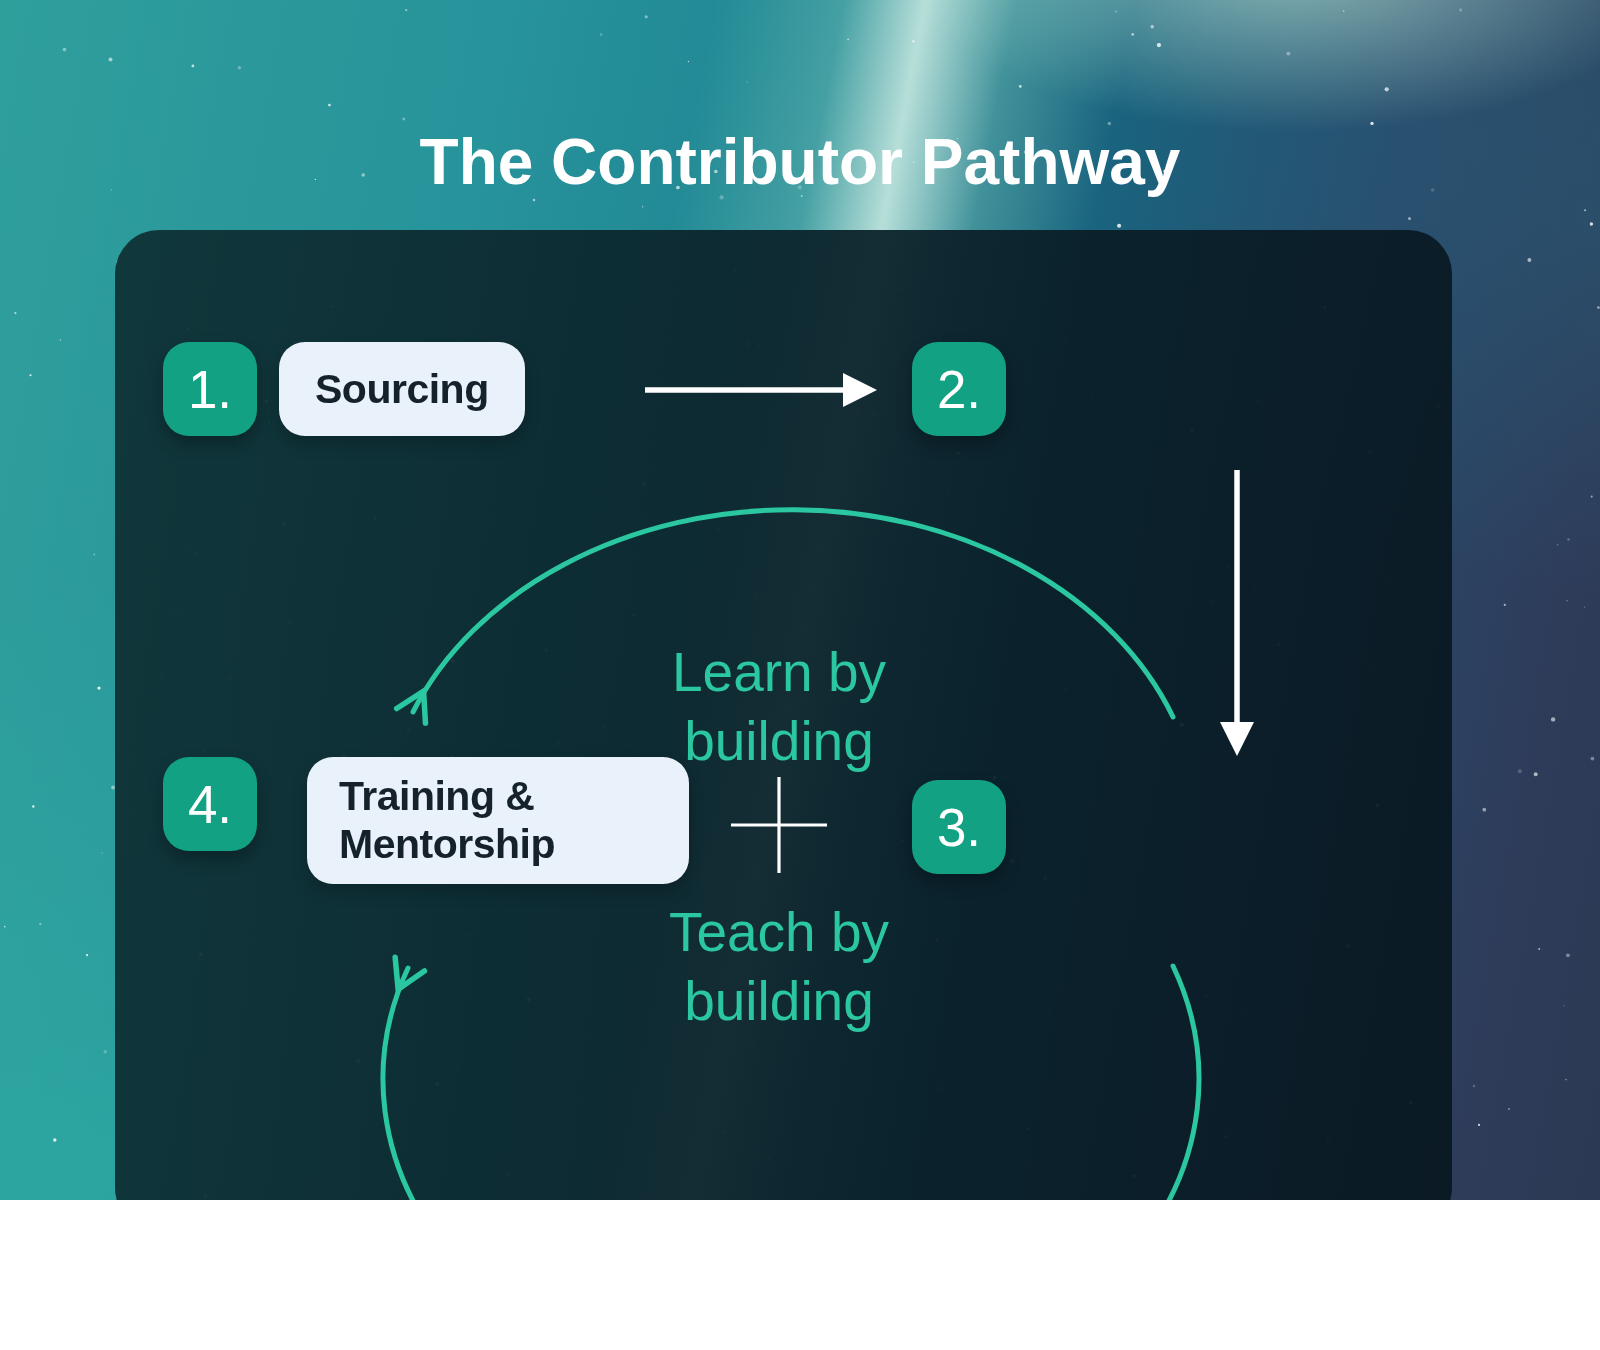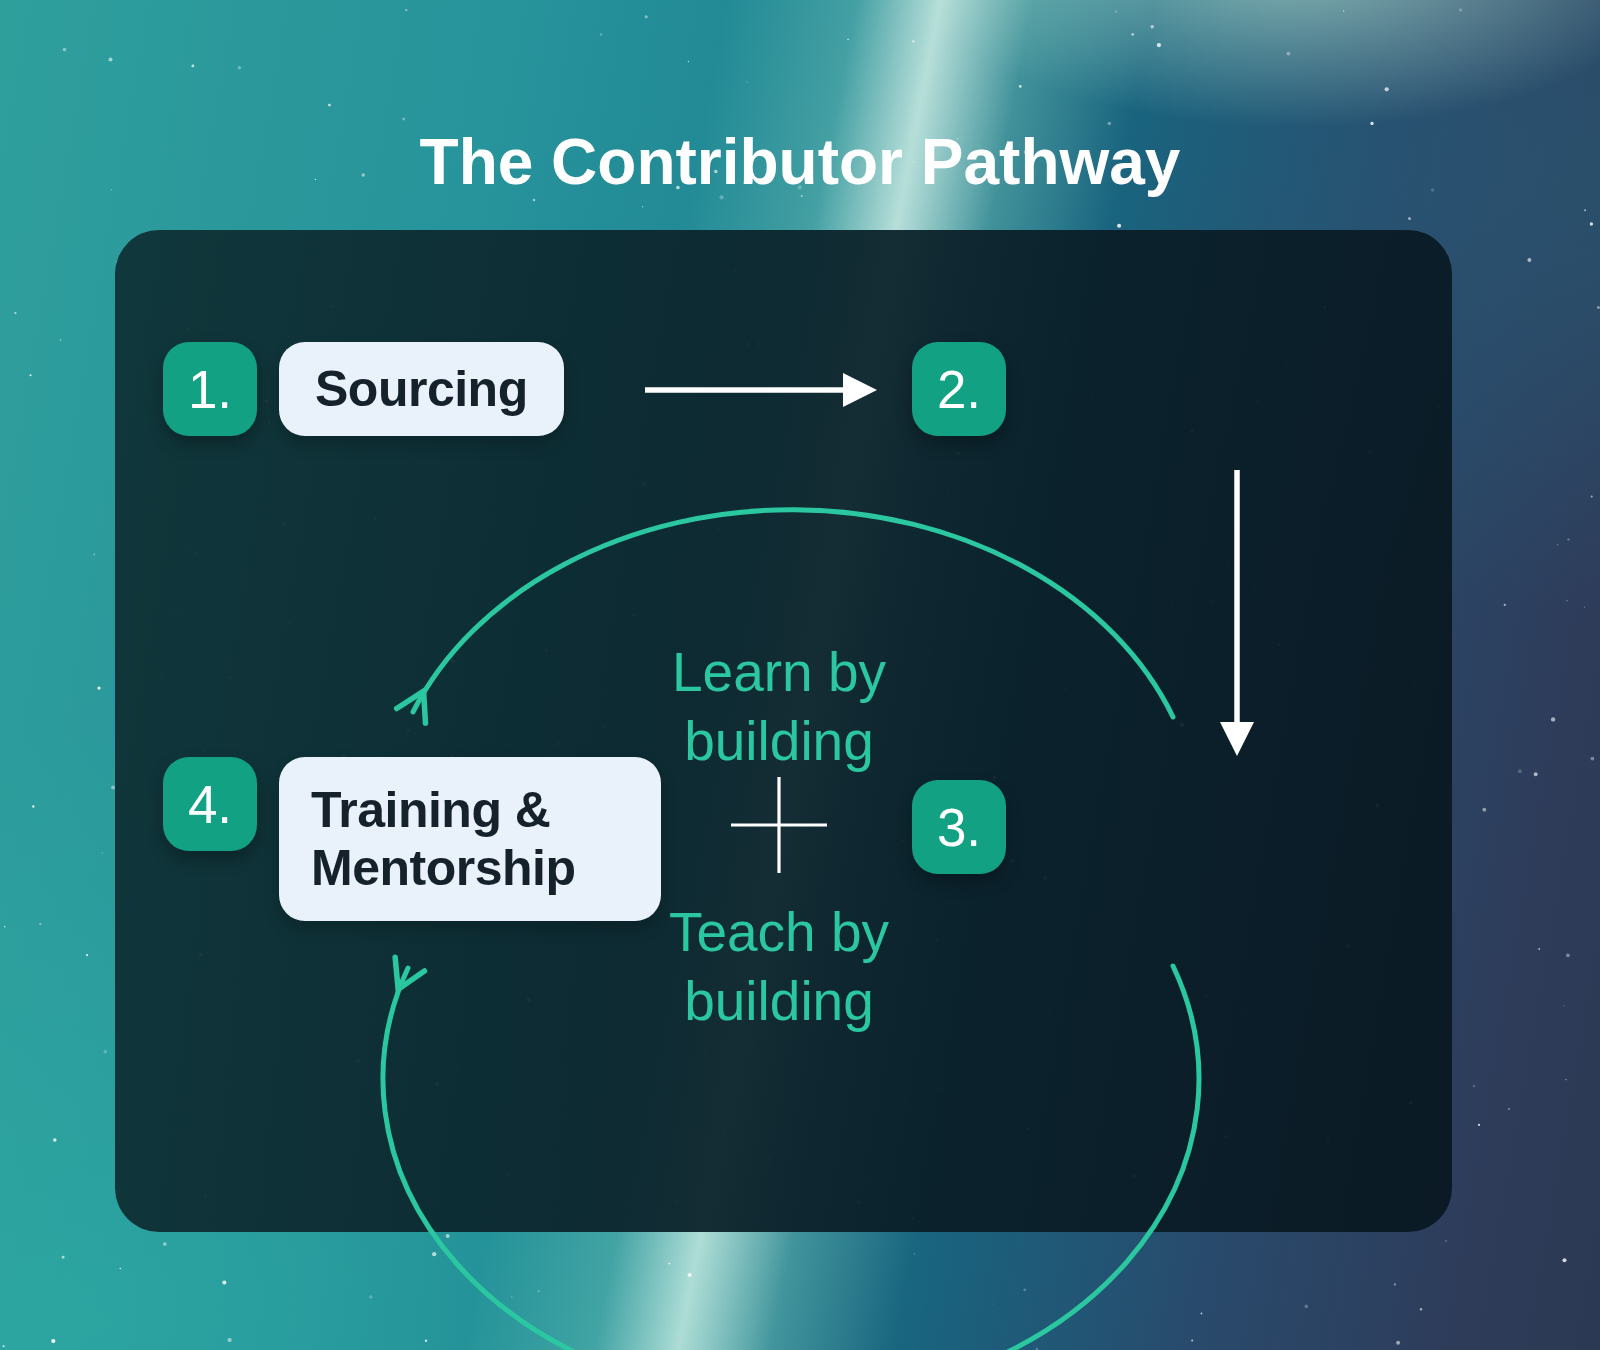--- a/index.html
+++ b/index.html
@@ -1,19 +1,19 @@
 <!DOCTYPE html>
 <html style="--badge-green: #12A183; --arc-teal: #2BC7A0; --label-bg: #E9F1FB; --label-text: #15222C; --title-white: #FFFFFF; --panel-dark: #0B2630;"><head>
 <meta charset="utf-8">
 <style>
   html,body{margin:0;padding:0;}
   body{width:1600px;height:1350px;overflow:hidden;font-family:"Liberation Sans",sans-serif;}
 
   .stage{
-    position:relative;width:1600px;height:1350px;overflow:hidden;
+    position:relative;width:1600px;height:1200px;overflow:hidden;
     background:
       radial-gradient(560px 240px at 81% -3%, rgba(205,245,222,0.60), transparent 70%),
       radial-gradient(900px 620px at 106% 14%, rgba(38,105,128,0.45), transparent 70%),
       radial-gradient(1150px 920px at 6% 98%, rgba(47,190,170,0.33), transparent 65%),
       linear-gradient(101deg, rgba(0,0,0,0) 39%, rgba(175,236,209,0.26) 46%, rgba(226,250,238,0.78) 50.5%, rgba(175,236,209,0.26) 55.5%, rgba(0,0,0,0) 62%),
       linear-gradient(100deg, #2f9f9c 0%, #27939b 28%, #1e8492 48%, #19637e 63%, #294a6c 78%, #2e3c5a 92%, #2b3954 100%);
   }
 
   .stars{position:absolute;left:0;top:0;z-index:1;}
 
@@ -31,29 +31,29 @@
 
   .step{position:absolute;display:flex;gap:22px;align-items:center;z-index:4;}
   .badge{
     width:94px;height:94px;border-radius:26px;flex:0 0 auto;
     background:var(--badge-green,#12A183);color:#fff;
     display:flex;align-items:center;justify-content:center;
     font-size:53px;font-weight:400;box-shadow:0 8px 16px rgba(0,0,0,0.28);
   }
   .labelbox{
     background:var(--label-bg,#E9F1FB);color:var(--label-text,#15222C);
-    border-radius:26px;font-weight:700;font-size:50px;letter-spacing:-0.5px;
+    border-radius:26px;font-weight:700;font-size:41px;letter-spacing:-0.5px;
     display:flex;align-items:center;height:94px;padding:0 36px;
     box-shadow:0 8px 16px rgba(0,0,0,0.20);
   }
   .step-sourcing{left:163px;top:342px;}
   .step-onboarding{left:912px;top:342px;}
   .step-contributing{left:912px;top:780px;}
   .step-training{left:163px;top:757px;align-items:flex-start;}
-  .step-training .labelbox{display:block;height:auto;width:318px;padding:24px 32px;line-height:1.16;}
+  .step-training .labelbox{display:block;height:auto;width:318px;padding:16px 32px;line-height:1.16;margin-left:28px;}
 
   .cycle-label{
     position:absolute;width:290px;text-align:center;transform:translateX(-50%);z-index:4;
     color:var(--arc-teal,#2BC7A0);font-size:55px;line-height:1.26;font-weight:400;
   }
   .learn{left:779px;top:638px;}
   .teach{left:779px;top:898px;}
 </style>
 </head>
 <body>

